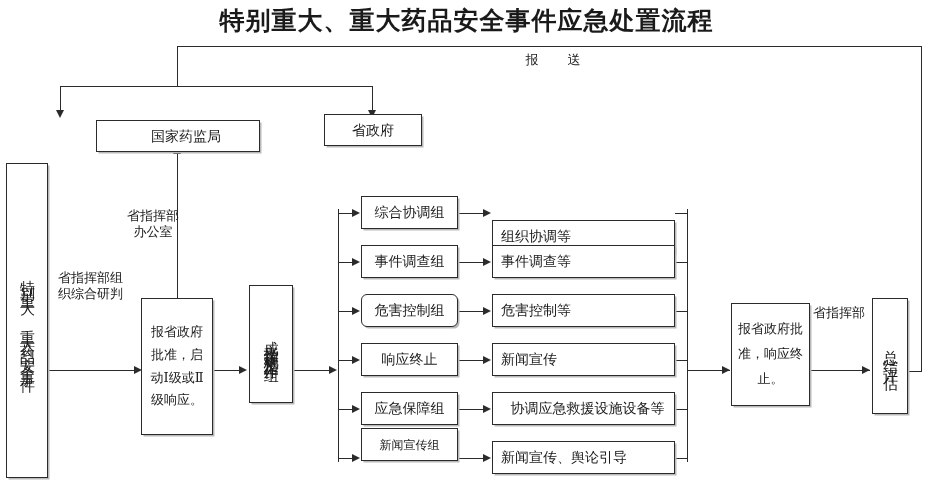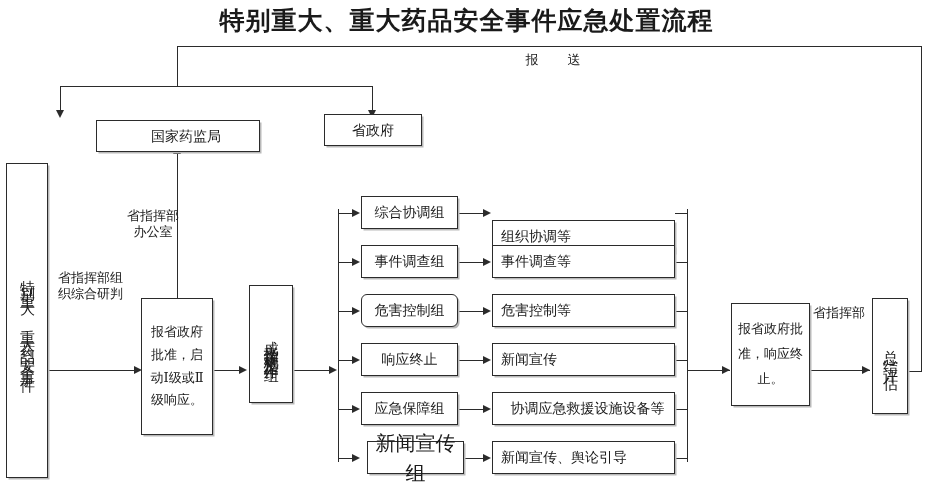--- a/index.html
+++ b/index.html
@@ -192,21 +192,21 @@
         <span>应急保障组</span>
       </div>
       <div class="ln h" style="left: 458px; top: 408.5px; width: 25px;"></div>
       <div class="arrow arr-r" style="left: 483px; top: 404.5px;"></div>
       <div class="box left-align" style="left: 492px; top: 392px; width: 183px; height: 33px; font-size: 14px; justify-content: center;">
         <span>协调应急救援设施设备等</span>
       </div>
       <div class="ln h" style="left: 675px; top: 408.5px; width: 12px;"></div>
       <div class="ln h" style="left: 338px; top: 457.5px; width: 14px;"></div>
       <div class="arrow arr-r" style="left: 352px; top: 453.5px;"></div>
-      <div class="box" style="left: 361px; top: 441px; width: 97px; height: 33px; font-size: 20px; margin-left: 6px;">
+      <div class="box" style="left: 361px; top: 428px; width: 97px; height: 33px; font-size: 12px;">
         <span>新闻宣传组</span>
       </div>
       <div class="ln h" style="left: 458px; top: 457.5px; width: 25px;"></div>
       <div class="arrow arr-r" style="left: 483px; top: 453.5px;"></div>
       <div class="box left-align" style="left: 492px; top: 441px; width: 183px; height: 33px; font-size: 14px;">
         <span>新闻宣传、舆论引导</span>
       </div>
       <div class="ln h" style="left: 675px; top: 457.5px; width: 12px;"></div>
     </div>
 

